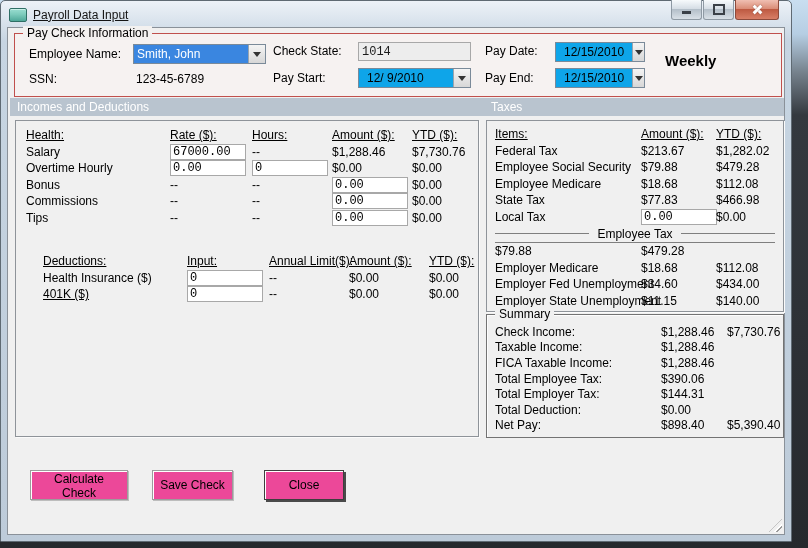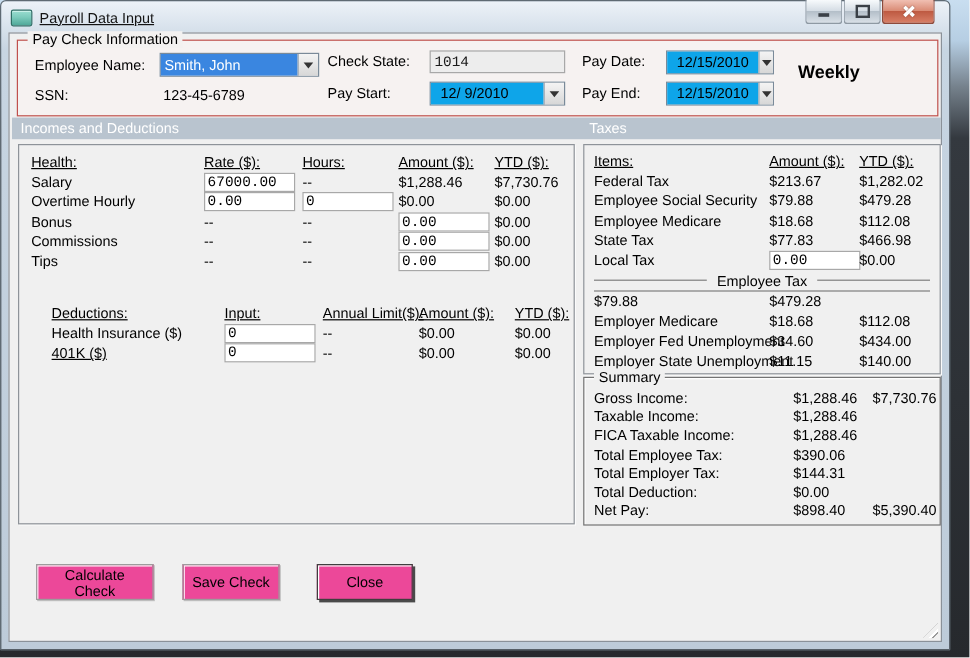--- a/index.html
+++ b/index.html
@@ -282,21 +282,21 @@
             <span>$11.15</span>
             <span>$140.00</span>
           </div>
         </div>
       </div>
 
       <div class="groupbox">
         <span class="legend" style="background:#F0F0F0;">Summary</span>
         <div class="sum-tbl">
           <div class="srow">
-            <span>Gross Income:</span>
+            <span>Check Income:</span>
             <span>$1,288.46</span>
             <span>$7,730.76</span>
           </div>
           <div class="srow">
             <span>Taxable Income:</span>
             <span>$1,288.46</span>
             <span></span>
           </div>
           <div class="srow">
             <span>FICA Taxable Income:</span>

